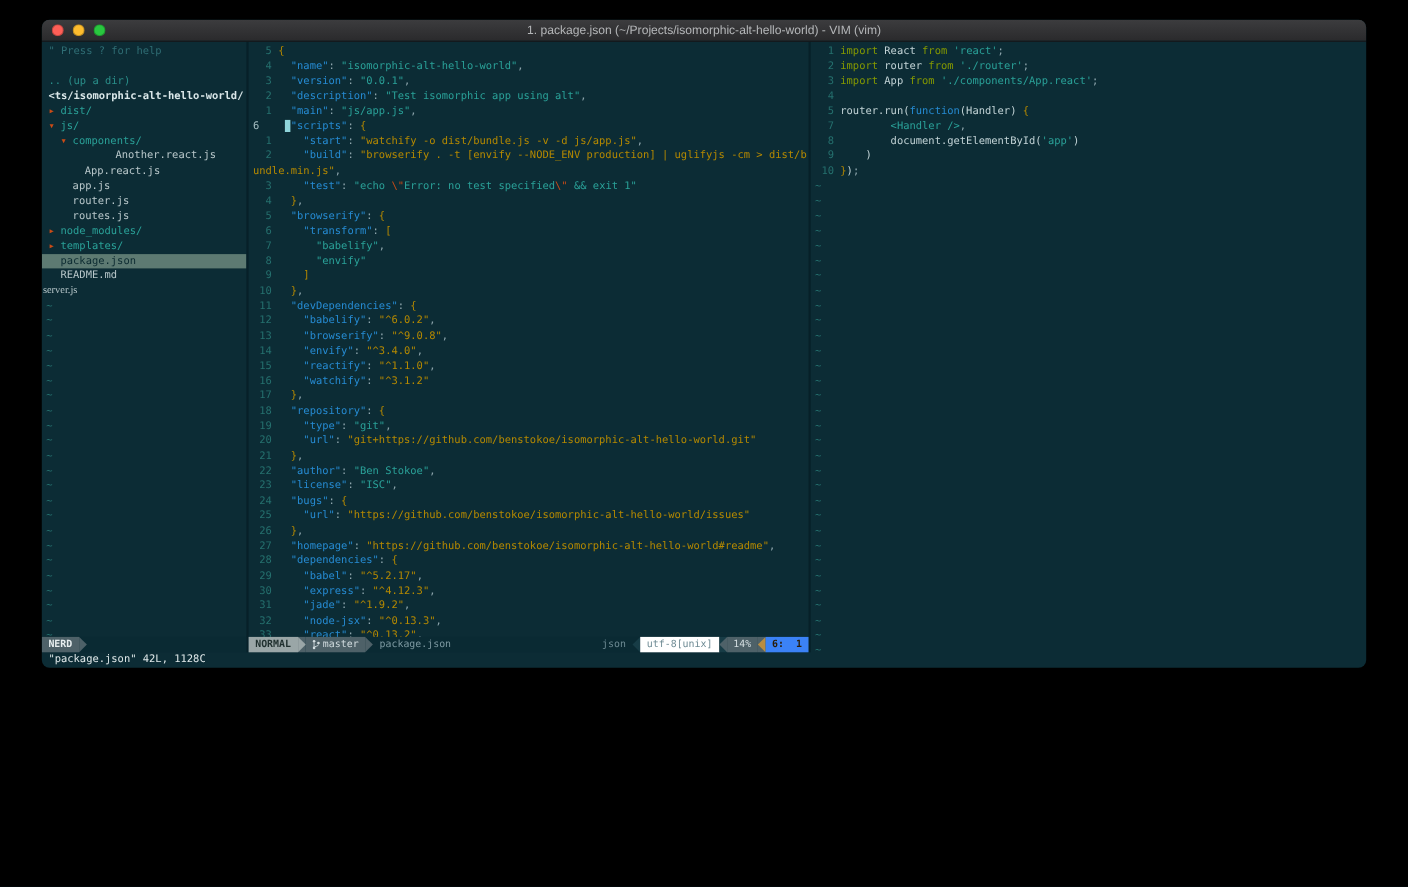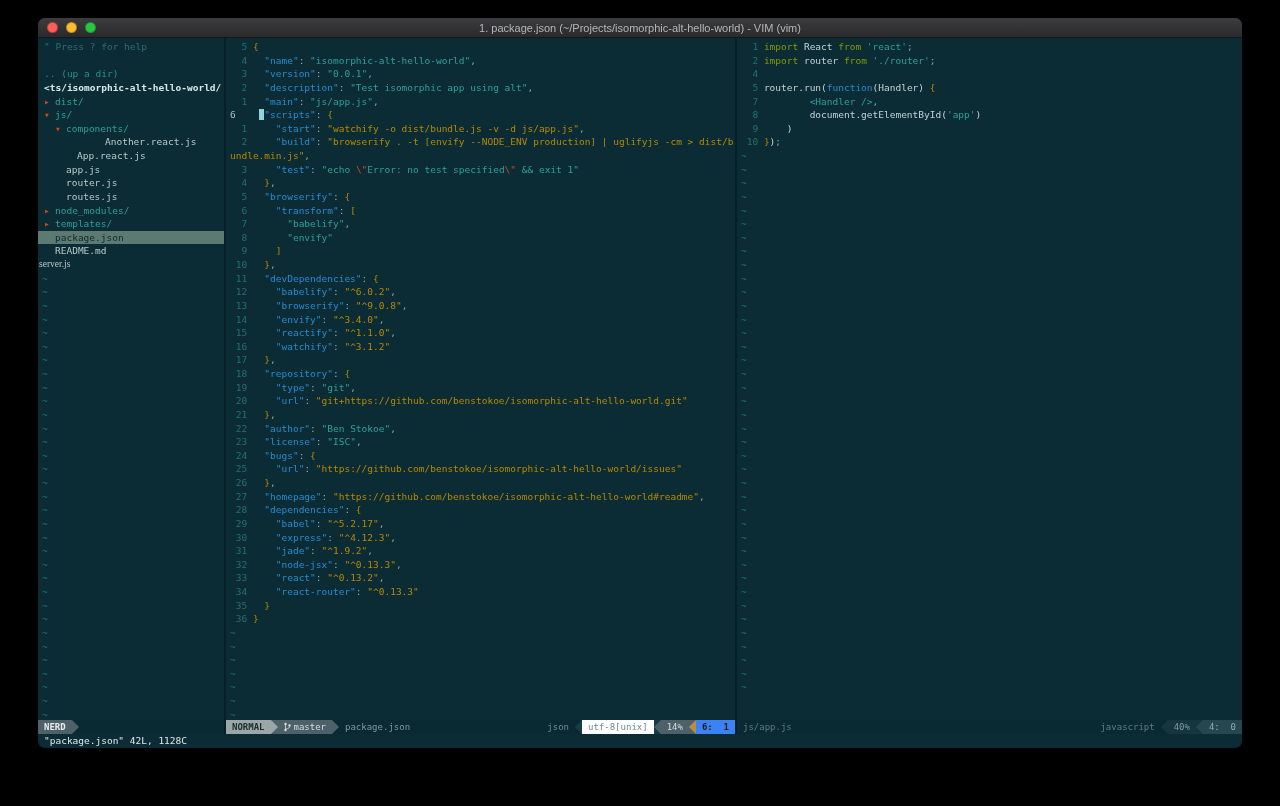--- a/index.html
+++ b/index.html
@@ -1,17 +1,17 @@
 <!DOCTYPE html>
 <html><head>
 <meta charset="utf-8">
 <style>
   *{box-sizing:border-box;margin:0;padding:0}
   html,body{width:1280px;height:806px;background:#000;overflow:hidden}
-  .window{position:absolute;left:38px;top:18px;width:1204px;height:730px;border-radius:7px;overflow:hidden;
+  .window{position:absolute;left:38px;top:18px;width:1204px;height:589px;border-radius:7px;overflow:hidden;
     display:flex;flex-direction:column;background:#0c2c35;box-shadow:0 22px 60px rgba(0,0,0,.65);
     font-family:"DejaVu Sans Mono","DejaVu Sans",monospace}
   .titlebar{flex:0 0 20px;background:linear-gradient(#3c3c3e,#2a2a2c);border-bottom:1px solid #161618;
     position:relative;display:flex;align-items:center}
   .lights{display:flex;gap:8px;margin-left:9px}
   .light{width:11px;height:11px;border-radius:50%;border:1px solid rgba(0,0,0,.25)}
   .title{position:absolute;left:0;right:0;text-align:center;font:11px "Liberation Sans",sans-serif;color:#b4b6b8}
   .main{flex:1;display:flex;min-height:0}
   .pane{display:flex;flex-direction:column;min-width:0}
   .pane-tree{flex:0 0 188px;border-right:2px solid #072028}
@@ -213,20 +213,21 @@
         <span class="seg seg-pct">14%</span>
         <span class="ar ar-l a-pos"></span>
         <span class="seg seg-pos">6:  1</span>
       </div>
     </div>
 
     <div class="pane pane-right">
       <div class="pane-body" id="code-right">
           <div class="row"><span class="gut">  1 </span><span class="tk-kw">import</span><span class="tk-w"> React </span><span class="tk-kw">from</span><span class="tk-s"> 'react'</span><span class="tk-d">;</span></div>
           <div class="row"><span class="gut">  2 </span><span class="tk-kw">import</span><span class="tk-w"> router </span><span class="tk-kw">from</span><span class="tk-s"> './router'</span><span class="tk-d">;</span></div>
+          <div class="row"><span class="gut">  3 </span><span class="tk-kw">import</span><span class="tk-w"> App </span><span class="tk-kw">from</span><span class="tk-s"> './components/App.react'</span><span class="tk-d">;</span></div>
           <div class="row"><span class="gut">  4 </span></div>
           <div class="row"><span class="gut">  5 </span><span class="tk-w">router.run(</span><span class="tk-fn">function</span><span class="tk-w">(Handler) </span><span class="tk-p">{</span></div>
           <div class="row"><span class="gut">  7 </span><span class="tk-x">        &lt;Handler /&gt;</span><span class="tk-d">,</span></div>
           <div class="row"><span class="gut">  8 </span><span class="tk-w">        document.getElementById(</span><span class="tk-s">'app'</span><span class="tk-w">)</span></div>
           <div class="row"><span class="gut">  9 </span><span class="tk-w">    )</span></div>
           <div class="row"><span class="gut"> 10 </span><span class="tk-p">}</span><span class="tk-w">)</span><span class="tk-d">;</span></div>
           <div class="row tilde">~</div>
           <div class="row tilde">~</div>
           <div class="row tilde">~</div>
           <div class="row tilde">~</div>
@@ -260,27 +261,18 @@
           <div class="row tilde">~</div>
           <div class="row tilde">~</div>
           <div class="row tilde">~</div>
           <div class="row tilde">~</div>
           <div class="row tilde">~</div>
           <div class="row tilde">~</div>
           <div class="row tilde">~</div>
           <div class="row tilde">~</div>
           <div class="row tilde">~</div>
         </div>
-      <div class="sb sb-inactive">
-        <span class="seg seg-rfile">js/app.js</span>
-        <span class="fill"></span>
-        <span class="seg seg-rft">javascript</span>
-        <span class="ar ar-l a-rpct"></span>
-        <span class="seg seg-rpct">40%</span>
-        <span class="ar ar-l a-rpos"></span>
-        <span class="seg seg-rpos">4:  0</span>
-      </div>
     </div>
 
   </div>
 
   <div class="cmdline">"package.json" 42L, 1128C</div>
 </div>
 
 </body></html>

